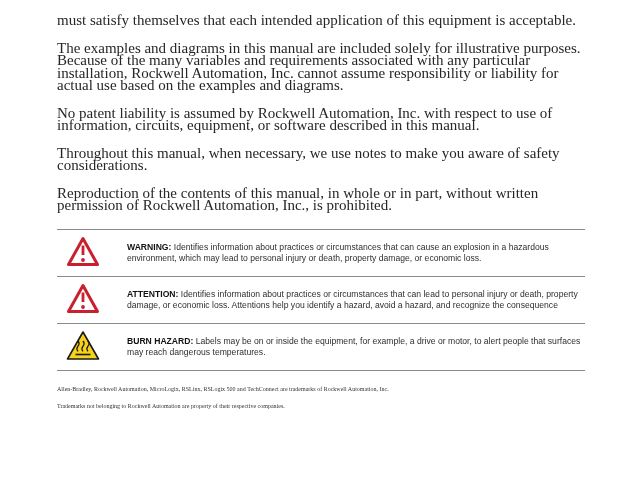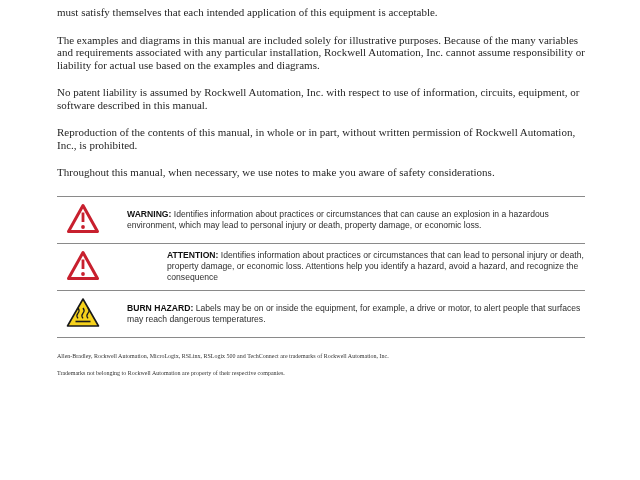--- a/index.html
+++ b/index.html
@@ -12,23 +12,23 @@
     width: 640px;
     height: 480px;
     background: #ffffff;
     box-sizing: border-box;
     padding: 2px 55px 0 57px;
     color: #1f1f1f;
     overflow: hidden;
   }
   .body-text p {
     font-family: "Liberation Serif", serif;
-    font-size: 11px;
+    font-size: 15px;
     line-height: 12.5px;
-    margin: 4px 0 15px 0;
+    margin: 12px 0 15px 0;
     color: #262626;
   }
   .notice-table {
     margin-top: 17px;
     border-bottom: 1px solid #8a8a8a;
   }
   .notice-row {
     display: flex;
     border-top: 1px solid #8a8a8a;
     padding: 5px 0 5px 0;
@@ -56,21 +56,21 @@
     flex: 1 1 auto;
     font-family: "Liberation Sans", sans-serif;
     font-size: 8.6px;
     line-height: 10.8px;
     color: #2e2e2e;
   }
   .text-cell b {
     color: #111;
   }
   .row-warning   { min-height: 42px; box-sizing: border-box; }
-  .row-attention { min-height: 46px; box-sizing: border-box; gap: 40px; }
+  .row-attention { min-height: 46px; box-sizing: border-box; }
   .row-shock     { min-height: 42px; box-sizing: border-box; }
   .row-burn      { min-height: 40px; box-sizing: border-box; }
   .row-important { min-height: 21px; box-sizing: border-box; }
   .footnotes {
     margin-top: 15px;
   }
   .footnotes p {
     font-family: "Liberation Serif", serif;
     font-size: 6px;
     line-height: 7px;
@@ -80,22 +80,22 @@
 </style>
 </head>
 <body>
 
 <div class="page">
 
   <div class="body-text">
     <p>must satisfy themselves that each intended application of this equipment is acceptable.</p>
     <p>The examples and diagrams in this manual are included solely for illustrative purposes. Because of the many variables and requirements associated with any particular installation, Rockwell Automation, Inc. cannot assume responsibility or liability for actual use based on the examples and diagrams.</p>
     <p>No patent liability is assumed by Rockwell Automation, Inc. with respect to use of information, circuits, equipment, or software described in this manual.</p>
+    <p>Throughout this manual, when necessary, we use notes to make you aware of safety considerations.</p>
     <p>Reproduction of the contents of this manual, in whole or in part, without written permission of Rockwell Automation, Inc., is prohibited.</p>
-    <p>Throughout this manual, when necessary, we use notes to make you aware of safety considerations.</p>
   </div>
 
   <div class="notice-table">
 
     <div class="notice-row row-warning">
       <div class="icon-cell">
         <svg width="34" height="31" viewBox="0 0 34 31" aria-hidden="true">
           <path d="M17 2.5 L31.5 28.5 L2.5 28.5 Z" fill="#ffffff" stroke="#c8202e" stroke-width="3" stroke-linejoin="round"></path>
           <rect x="15.6" y="9.5" width="2.8" height="9.5" fill="#c8202e"></rect>
           <circle cx="17" cy="24" r="1.9" fill="#c8202e"></circle>

